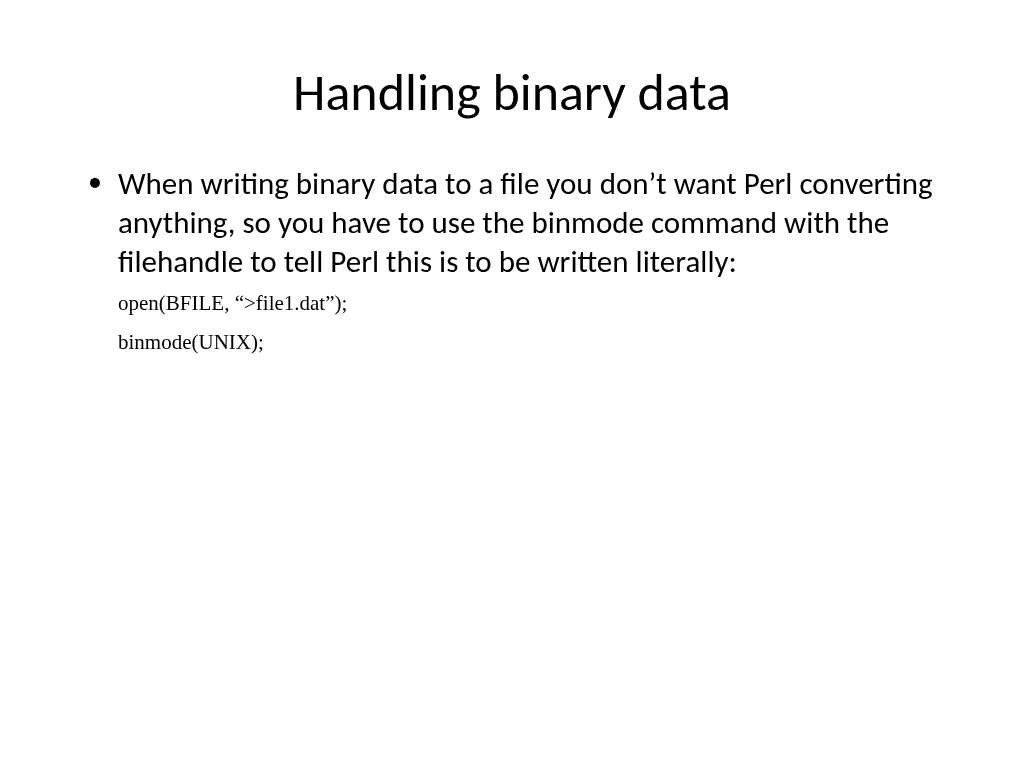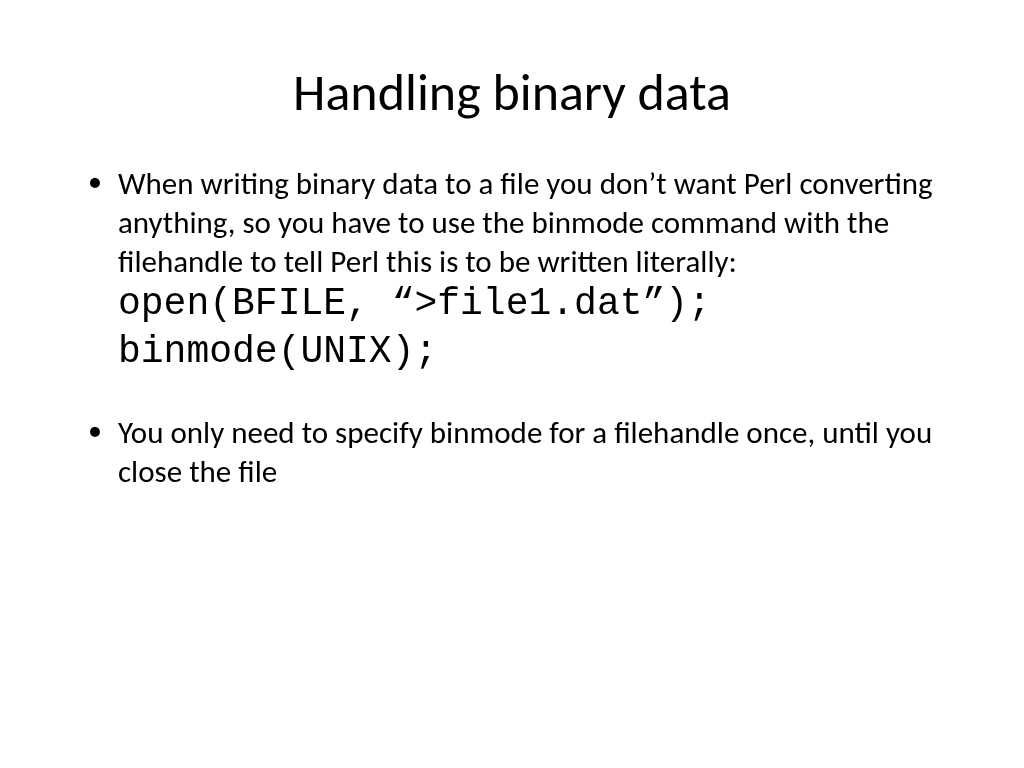--- a/index.html
+++ b/index.html
@@ -39,33 +39,30 @@
   }
   ul.body > li::before {
     content: "•";
     position: absolute;
     left: 8px;
     top: 0;
     font-size: 28px;
     line-height: 1.3;
   }
   .code {
-    font-family: Liberation Mono, monospace;
-    font-size: 38px;
+    font-family: Liberation Serif, serif;
+    font-size: 21px;
     white-space: pre-wrap;
   }
 </style>
 </head>
 <body>
 
 <div class="slide">
   <div class="title">Handling binary data</div>
   <ul class="body">
     <li>
       <span>When writing binary data to a file you don’t want Perl converting anything, so you have to use the binmode command with the filehandle to tell Perl this is to be written literally:</span><br>
       <span class="code">open(BFILE, “&gt;file1.dat”);</span><br>
       <span class="code">binmode(UNIX);</span>
     </li>
-    <li>
-      <span>You only need to specify binmode for a filehandle once, until you close the file</span>
-    </li>
   </ul>
 </div>
 
 </body></html>

